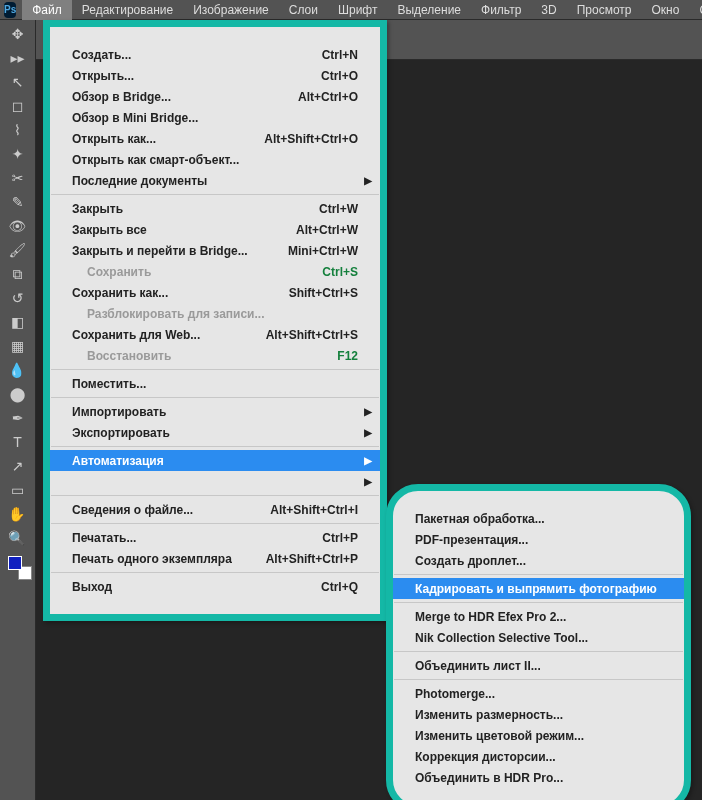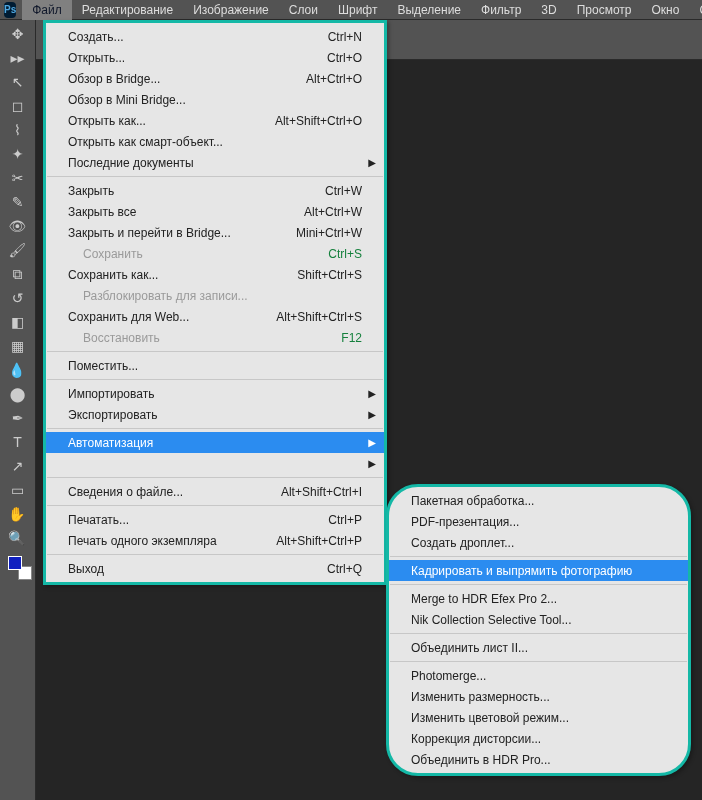--- a/index.html
+++ b/index.html
@@ -37,21 +37,21 @@
   .menubar {
     display: flex;
     gap: 0;
   }
   .menubar-item {
     padding: 3px 10px;
     cursor: default;
   }
   .menubar-item.active {
     background: #808080;
-    color: #0f172a;
+    color: #ffffff;
   }
   .toolbar {
     position: absolute;
     left: 0;
     top: 20px;
     width: 36px;
     height: 780px;
     background: #535353;
     border-right: 1px solid #2a2a2a;
     display: flex;
@@ -103,25 +103,26 @@
     background: #252525;
   }
   .options-row {
     height: 40px;
     background: #535353;
     border-bottom: 1px solid #2a2a2a;
   }
   .dropdown {
     position: absolute;
     background: #e6e6e6;
-    border: 3px solid #14b8a6;
+    border: 7px solid #14b8a6;
     box-shadow: 2px 2px 4px rgba(0,0,0,0.3);
     color: #222;
     font-size: 12px;
-    padding: 3px 0;
+    padding: 17px 0;
+    font-weight: bold;
   }
   .file-menu {
     left: 43px;
     top: 20px;
     width: 344px;
   }
   .menu-row {
     display: flex;
     justify-content: space-between;
     align-items: center;

